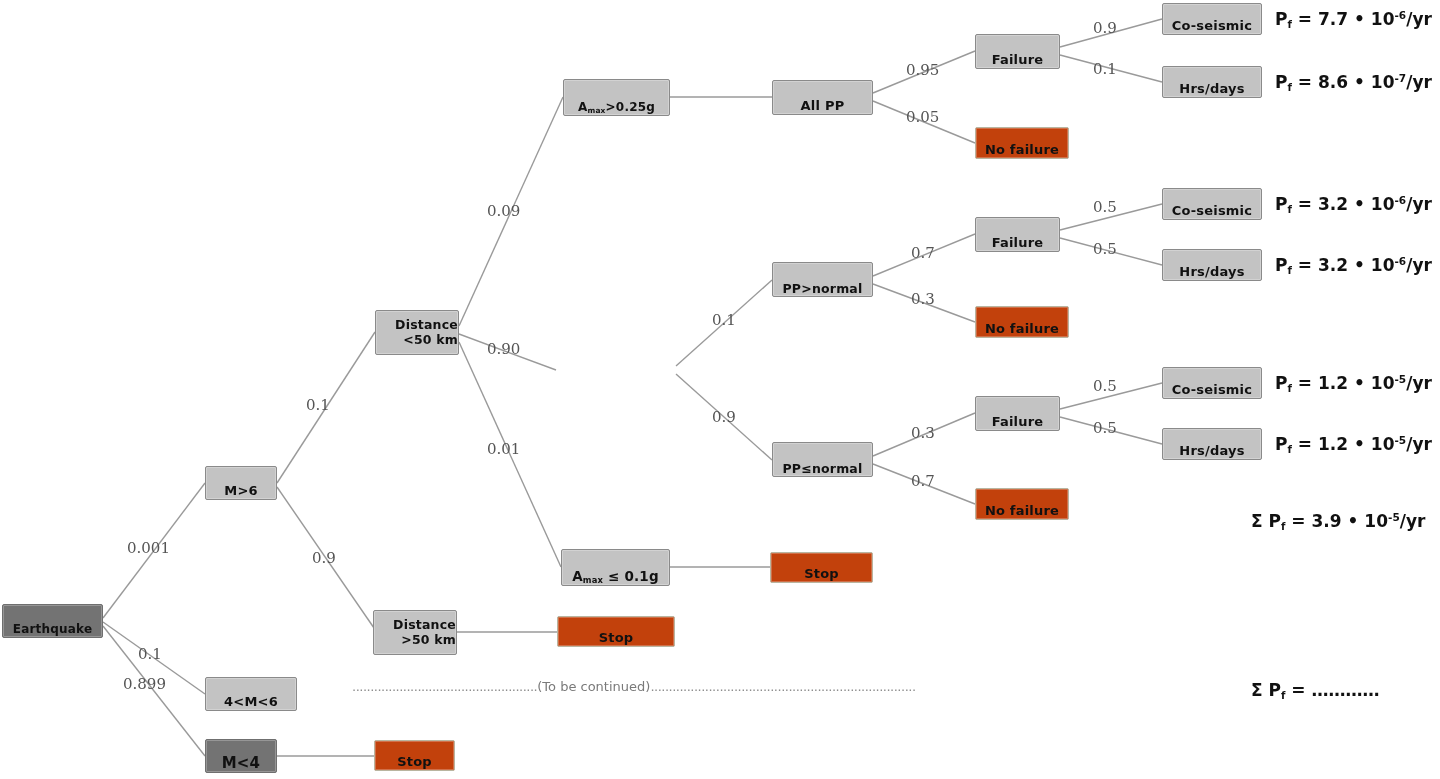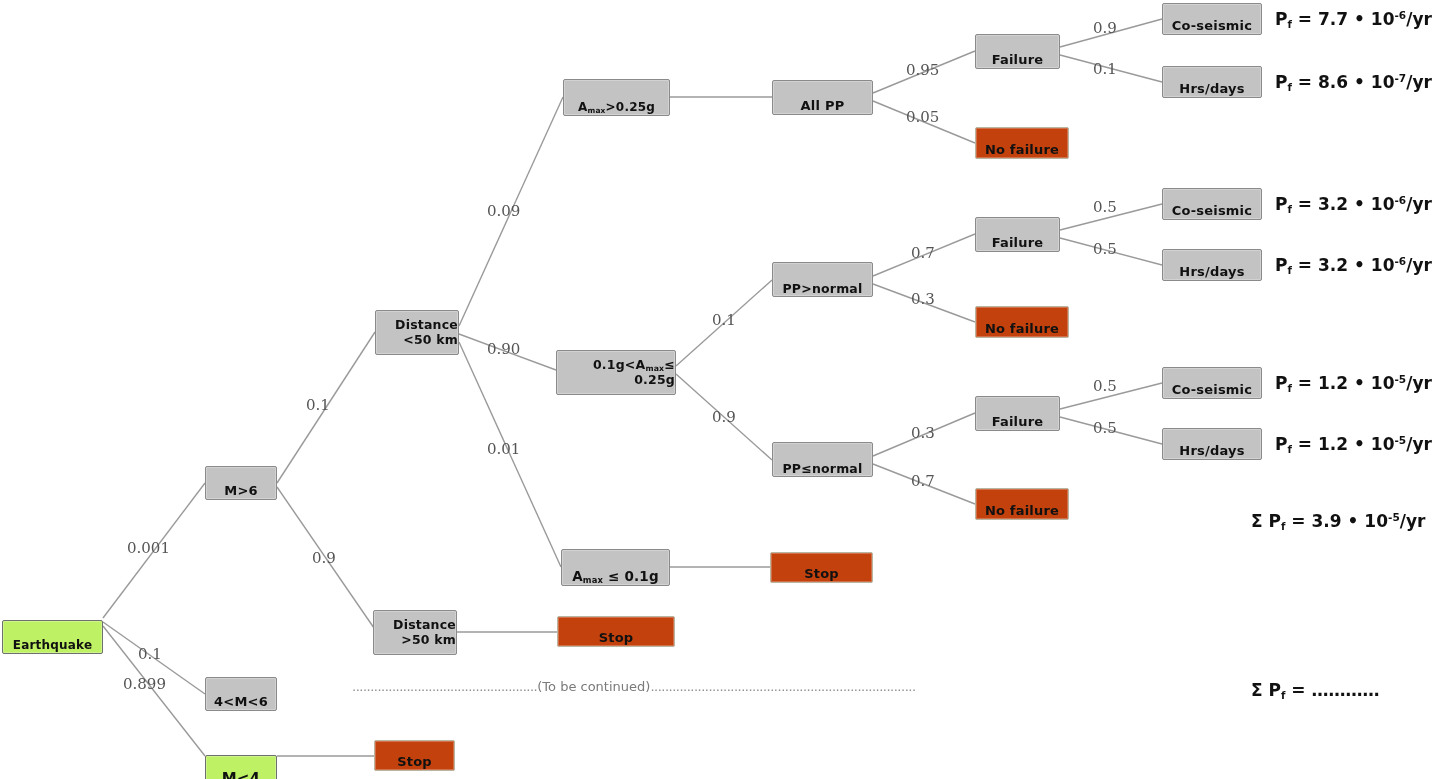--- a/index.html
+++ b/index.html
@@ -29,21 +29,21 @@
     justify-content:center;
     text-align:center;
     border:1px solid #888888;
     border-radius:2px;
     font-weight:bold;
     color:#111111;
     letter-spacing:.2px;
     line-height:1.15;
     box-shadow:0 0 0 1px rgba(255,255,255,.25) inset;
   }
-  .node.dark{ background:#bef264; border-color:#6f6f6f;margin-top:16px; }
+  .node.dark{ background:#737373; border-color:#6f6f6f; }
   .node.mid { background:#c3c3c3; border-color:#8a8a8a; }
   .node.cream{ background:#c2410c; border-color:#b9b5a0; }
   .node span.lbl{ display:block; white-space:pre-line; }
   sub{ font-size:.62em; vertical-align:-.22em; font-weight:bold; }
   .prob{
     position:absolute;
     color:#555555;
     font-size:15px;
     font-weight:normal;
     font-family:"DejaVu Serif","Liberation Serif",serif;
@@ -120,21 +120,21 @@
   </svg>
 
   <div class="node dark" style="left:2px;top:604px;width:101px;height:34px;font-size:12px;">
     <span class="lbl">Earthquake</span>
   </div>
 
   <div class="node mid" style="left:205px;top:466px;width:72px;height:34px;font-size:13px;">
     <span class="lbl">M&gt;6</span>
   </div>
 
-  <div class="node mid" style="left:205px;top:677px;width:72px;height:34px;font-size:13px;">
+  <div class="node mid" style="left:205px;top:677px;width:92px;height:34px;font-size:13px;">
     <span class="lbl">4&lt;M&lt;6</span>
   </div>
 
   <div class="node dark" style="left:205px;top:739px;width:72px;height:34px;font-size:15px;">
     <span class="lbl">M&lt;4</span>
   </div>
 
   <div class="node mid" style="left:375px;top:310px;width:84px;height:45px;font-size:12.5px;flex-direction:column;">
     <span class="lbl">Distance</span>
     <span class="lbl">&lt;50 km</span>
@@ -142,24 +142,20 @@
 
   <div class="node mid" style="left:373px;top:610px;width:84px;height:45px;font-size:12.5px;flex-direction:column;">
     <span class="lbl">Distance</span>
     <span class="lbl">&gt;50 km</span>
   </div>
 
   <div class="node mid" style="left:563px;top:79px;width:107px;height:37px;font-size:12px;">
     <span class="lbl"><span>A</span><sub>max</sub><span>&gt;0.25g</span></span>
   </div>
 
-  <div class="node mid" style="left:556px;top:350px;width:120px;height:45px;font-size:12.5px;flex-direction:column;">
-    <span class="lbl"><span>0.1g&lt;A</span><sub>max</sub><span>≤</span></span>
-    <span class="lbl">0.25g</span>
-  </div>
 
   <div class="node mid" style="left:561px;top:549px;width:109px;height:37px;font-size:13.5px;">
     <span class="lbl"><span>A</span><sub>max</sub><span> ≤ 0.1g</span></span>
   </div>
 
   <div class="node mid" style="left:772px;top:80px;width:101px;height:35px;font-size:13px;">
     <span class="lbl">All PP</span>
   </div>
 
   <div class="node mid" style="left:772px;top:262px;width:101px;height:35px;font-size:12.5px;">

